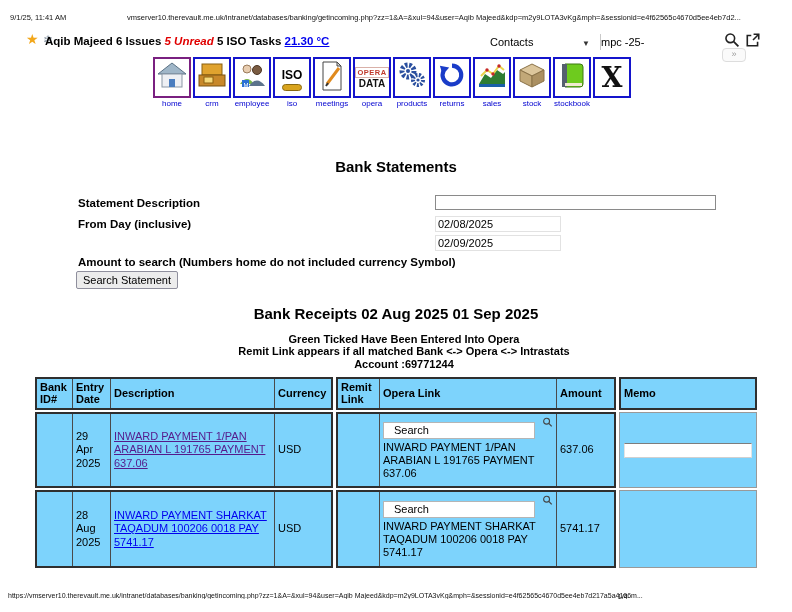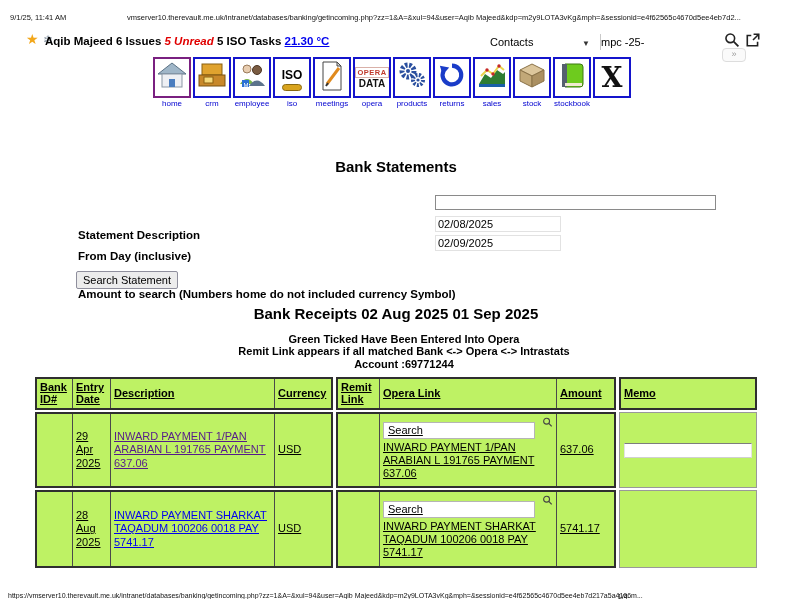--- a/index.html
+++ b/index.html
@@ -31,41 +31,41 @@
   .nav-item.first .nav-box { border-color:#7a2080; }
   .nav-label { font-size:8px; color:#0000d0; margin-top:1px; white-space:nowrap; }
   .iso-txt { font-weight:bold; font-size:12px; line-height:10px; }
   .iso-badge { display:block; margin:1px auto 0; width:20px; height:7px; background:#d9a41e; border-radius:4px; border:1px solid #8a6a10; }
   .opera-word { display:block; font-size:7.5px; letter-spacing:.5px; color:#c0392b; font-weight:bold; border:1px solid #d9b0a8; padding:0 1px; }
   .data-word { display:block; font-size:10px; font-weight:bold; color:#111; }
   .exit-x { font-family:"DejaVu Serif", serif; font-weight:bold; font-size:27px; line-height:27px; color:#111; }
 
   
   .h-main { position:absolute; left:0; width:792px; text-align:center; font-size:15px; font-weight:bold; }
-  .f-label { position:absolute; left:78px; font-size:11.5px; font-weight:bold; white-space:nowrap;margin-top:32px; }
+  .f-label { position:absolute; left:78px; font-size:11.5px; font-weight:bold; white-space:nowrap; }
   .f-input { position:absolute; left:435px; height:15px; font-size:11px; font-family:"Liberation Sans", sans-serif; padding:0 2px; color:#000; }
   .desc-input { top:195px; width:281px; border:1px solid #8a8a8a; }
   .date-input { width:126px; height:16px; border:1px solid #e2e2e2; }
   .btn { position:absolute; left:76px; top:271px; height:18px; font-size:11px; font-family:"Liberation Sans", sans-serif; background:#ececec; border:1px solid #8f8f9d; border-radius:2px; padding:0 6px; color:#000; }
 
   
   .notes { position:absolute; left:0; top:333px; width:792px; text-align:center; font-size:11px; font-weight:bold; line-height:12.3px;padding-left:16px; }
 
   
-  .tbox { position:absolute; background:#bef264; display:grid;text-decoration:underline; }
+  .tbox { position:absolute; background:#7dd3fc; display:grid; }
   .dark { border:2px solid #2f2f2f; }
   .lite { border:1px solid #999; }
   .cell { border-right:1px solid #4a4a4a; padding:2px 3px; font-size:11px; display:flex; align-items:center; overflow:hidden; line-height:1.2; }
   .cell:last-child { border-right:none; }
   .hcell { font-weight:bold; line-height:1.05; }
   a.desc-link { text-decoration:underline; }
   .visited { color:#551a8b; }
   .unvisited { color:#0000ee; }
   .opera-cell { position:relative; flex-direction:column; align-items:stretch; justify-content:center; padding-top:4px; }
-  .opera-search { width:152px; height:17px; border:1px solid #b5b5b5; font-size:11px; padding:0 4px; font-family:"Liberation Sans", sans-serif; margin-bottom:2px; }
+  .opera-search { width:152px; height:17px; border:1px solid #b5b5b5; font-size:11px; padding:0 10px; font-family:"Liberation Sans", sans-serif; margin-bottom:2px; }
   .cell-mag { position:absolute; top:3px; right:3px; }
   .opera-txt { font-size:11px; line-height:1.2; }
   .memo-cell { position:relative; align-items:center; padding:2px 4px; }
   .memo-input { width:100%; height:15px; border:1px solid #e3e3e3; border-top:1px solid #7d7d7d; border-bottom:1px solid #d0d0d0; background:#fff; }
 </style>
 </head>
 <body>
 
 <div class="page">
 

